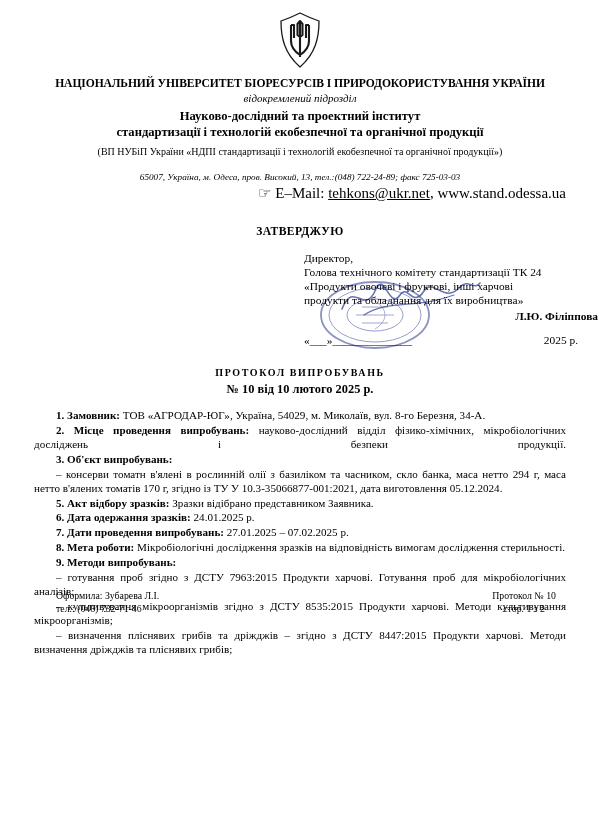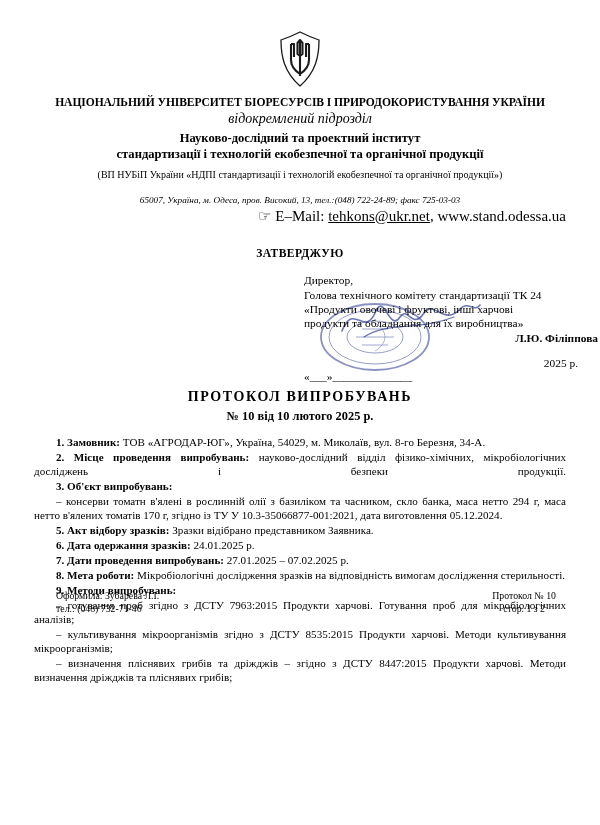--- a/index.html
+++ b/index.html
@@ -13,21 +13,21 @@
     font-family: "Liberation Serif", serif;
     color: #000000;
     position: relative;
     overflow: hidden;
   }
   .page {
     width: 600px;
     height: 620px;
     position: relative;
     box-sizing: border-box;
-    padding: 30px 34px 10px 34px;
+    padding: 11px 34px 10px 34px;
   }
 
   
   .emblem-wrap {
     display: flex;
     justify-content: center;
     align-items: flex-start;
     height: 62px;
     margin-bottom: 4px;
   }
@@ -40,21 +40,21 @@
   .hdr {
     text-align: center;
     line-height: 1.18;
   }
   .hdr-org {
     font-size: 11.6px;
     font-weight: bold;
     letter-spacing: -0.1px;
   }
   .hdr-sub-ital {
-    font-size: 14px;
+    font-size: 11px;
     font-style: italic;
     margin-top: 1px;
   }
   .hdr-inst {
     font-size: 12.6px;
     font-weight: bold;
     margin-top: 4px;
   }
   .hdr-inst2 {
     font-size: 12.6px;
@@ -102,21 +102,21 @@
     text-align: right;
     font-weight: bold;
     margin-top: 1px;
     padding-right: 6px;
   }
   .date-line {
     margin-top: 10px;
     position: relative;
     height: 16px;
   }
-  .date-line .left { position: absolute; left: 0; top: 13px; }
+  .date-line .left { position: absolute; left: 0; top: 0; }
   .date-line .right { position: absolute; right: 26px; top: 0; }
 
   
   .stamp {
     position: absolute;
     left: 282px;
     top: 52px;
     width: 118px;
     height: 76px;
     opacity: 0.55;
@@ -128,21 +128,21 @@
     top: 40px;
     width: 150px;
     height: 60px;
     opacity: 0.7;
     pointer-events: none;
   }
 
   
   .proto-title {
     text-align: center;
-    font-size: 14px;
+    font-size: 10px;
     font-weight: bold;
     letter-spacing: 1.6px;
     margin-top: 14px;
   }
   .proto-num {
     text-align: center;
     font-size: 12.4px;
     font-weight: bold;
     margin-top: 4px;
   }

